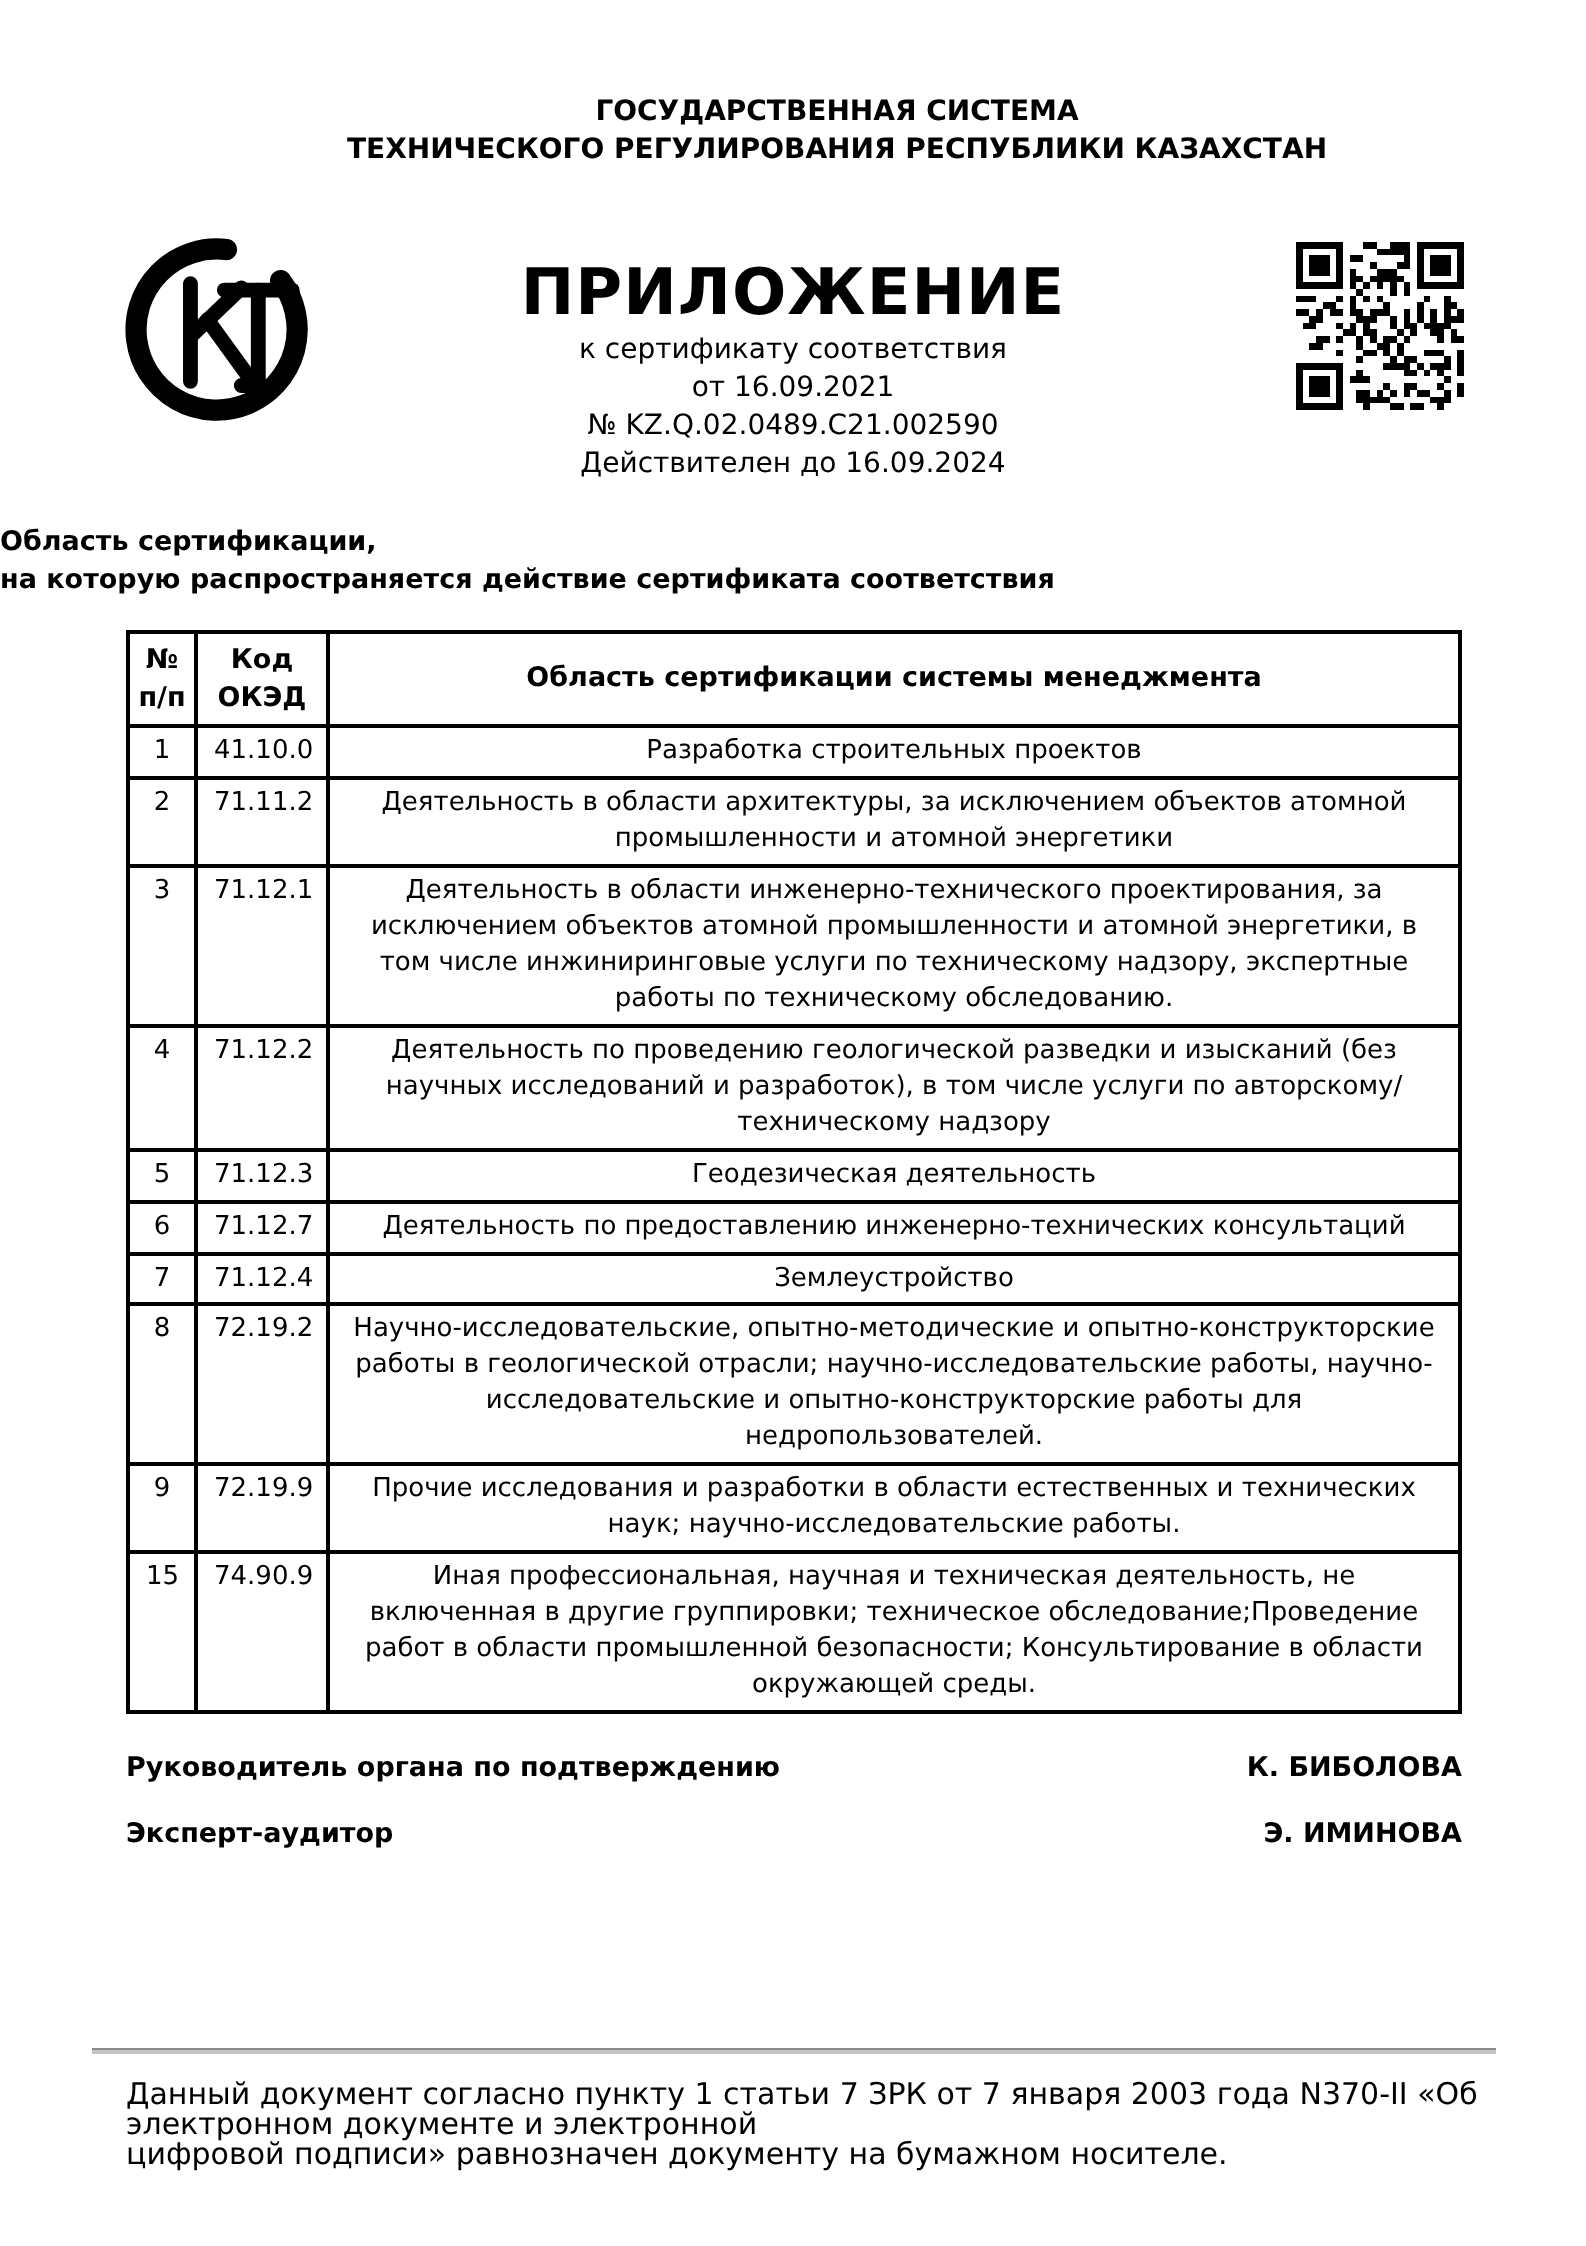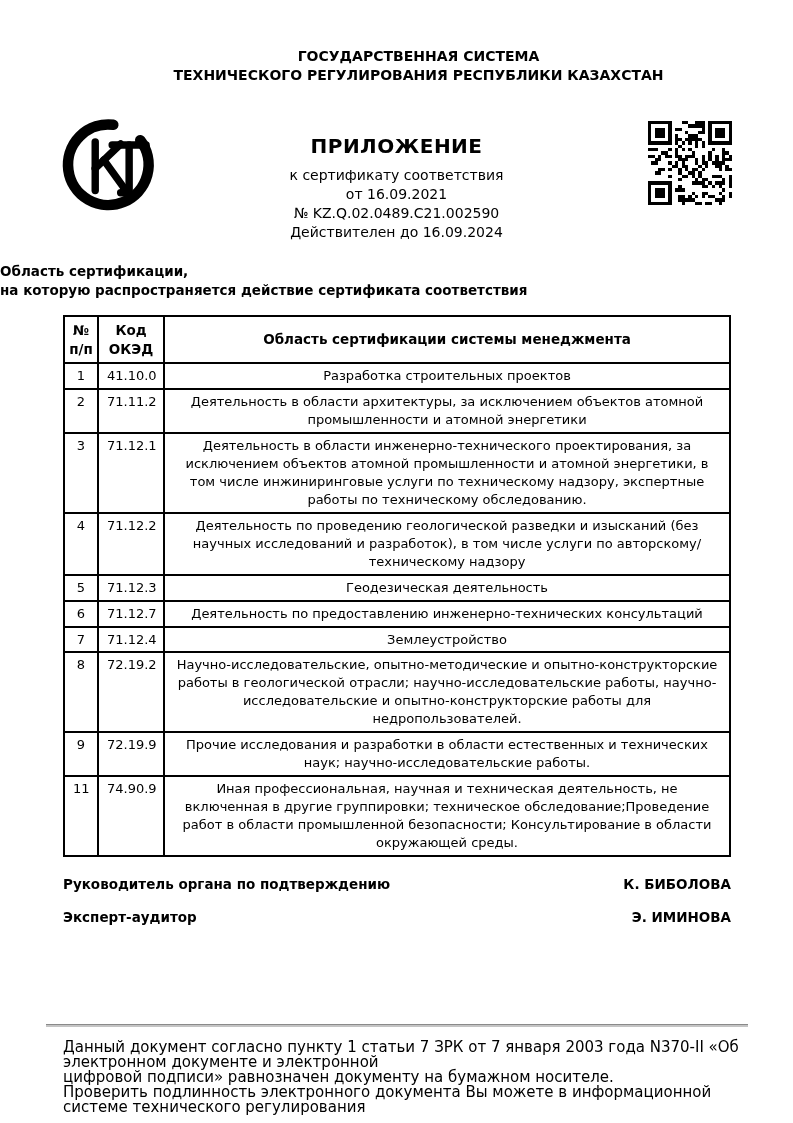--- a/index.html
+++ b/index.html
@@ -9,21 +9,21 @@
     font-family:"DejaVu Sans","Liberation Sans",sans-serif; color:#000;
     overflow:hidden; margin:0 auto;
   }
   .doc-header {
     position:absolute; top:47px; left:0; right:0;
     text-align:center; font-weight:bold; font-size:14px; line-height:19px;margin-left:44px;
   }
   .logo { position:absolute; left:56px; top:109px; width:106px; height:106px; }
   .qr   { position:absolute; left:648px; top:121px; width:84px; height:84px; }
   .title-block { position:absolute; top:130px; left:0; right:0; text-align:center; }
-  .doc-title { font-size:20px; font-weight:bold; letter-spacing:.5px; line-height:33px; margin-bottom:3px; }
+  .doc-title { font-size:32px; font-weight:bold; letter-spacing:.5px; line-height:33px; margin-bottom:3px; }
   .doc-sub   { font-size:14px; line-height:19px; }
   .section-title {
     position:absolute; top:262px; left:0; right:0;
     font-weight:bold; font-size:13.5px; line-height:19px;
   }
   table.scope {
     position:absolute; top:315px; left:63px; width:668px;
     border-collapse:collapse; table-layout:fixed;
   }
   .scope th, .scope td {
@@ -417,21 +417,21 @@
           <td>8</td>
           <td>72.19.2</td>
           <td>Научно-исследовательские, опытно-методические и опытно-конструкторские работы в геологической отрасли; научно-исследовательские работы, научно-исследовательские и опытно-конструкторские работы для недропользователей.</td>
         </tr>
       <tr>
           <td>9</td>
           <td>72.19.9</td>
           <td>Прочие исследования и разработки в области естественных и технических наук; научно-исследовательские работы.</td>
         </tr>
       <tr>
-          <td>11</td>
+          <td>15</td>
           <td>74.90.9</td>
           <td>Иная профессиональная, научная и техническая деятельность, не включенная в другие группировки; техническое обследование;Проведение работ в области промышленной безопасности; Консультирование в области окружающей среды.</td>
         </tr>
     </tbody>
   </table>
 
   <div class="signatures">
     <div class="sig-row">
       <div class="sig-role">
         <div>Руководитель органа по подтверждению</div>
@@ -442,17 +442,16 @@
       <div class="sig-role">Эксперт-аудитор</div>
       <div class="sig-name">Э. ИМИНОВА</div>
     </div>
   </div>
 
   <div class="footer">
     <div class="footer-divider"></div>
     <div class="footer-text">
       <div>Данный документ согласно пункту 1 статьи 7 ЗРК от 7 января 2003 года N370-II «Об электронном документе и электронной</div>
       <div>цифровой подписи» равнозначен документу на бумажном носителе.</div>
-      <div>Проверить подлинность электронного документа Вы можете в информационной системе технического регулирования</div>
     </div>
   </div>
 
 </div>
 
 </body></html>

